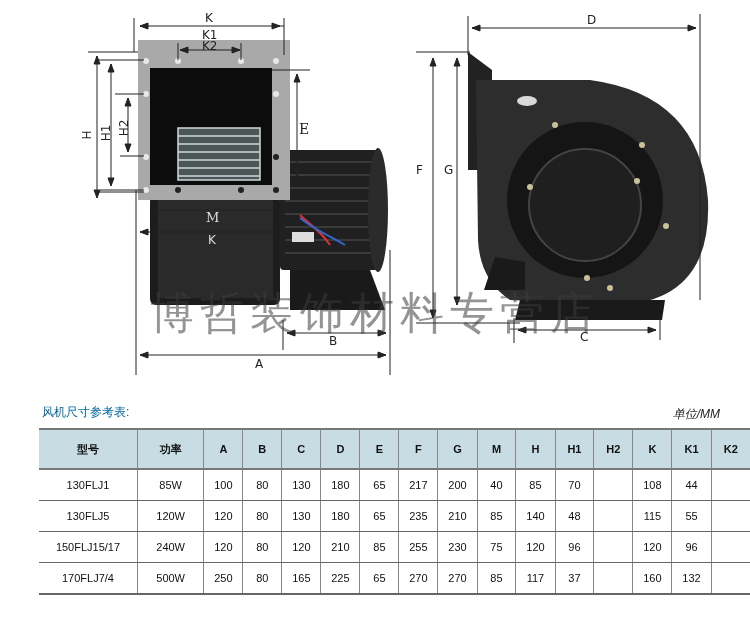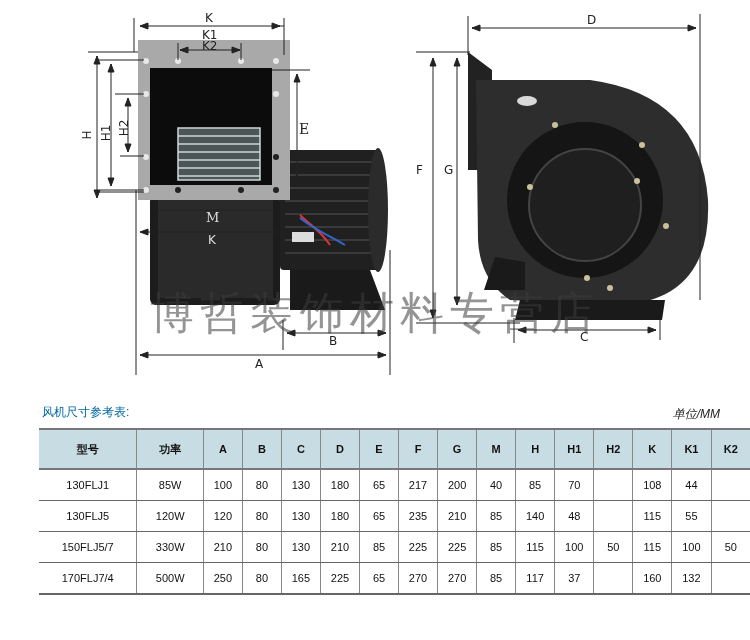--- a/index.html
+++ b/index.html
@@ -259,36 +259,36 @@
       <td>210</td>
       <td>85</td>
       <td>140</td>
       <td>48</td>
       <td></td>
       <td>115</td>
       <td>55</td>
       <td></td>
     </tr>
     <tr>
-      <td>150FLJ5/7</td>
-      <td>330W</td>
-      <td>210</td>
+      <td>150FLJ15/17</td>
+      <td>240W</td>
+      <td>120</td>
       <td>80</td>
-      <td>130</td>
+      <td>120</td>
       <td>210</td>
       <td>85</td>
-      <td>225</td>
-      <td>225</td>
-      <td>85</td>
-      <td>115</td>
-      <td>100</td>
-      <td>50</td>
-      <td>115</td>
-      <td>100</td>
-      <td>50</td>
+      <td>255</td>
+      <td>230</td>
+      <td>75</td>
+      <td>120</td>
+      <td>96</td>
+      <td></td>
+      <td>120</td>
+      <td>96</td>
+      <td></td>
     </tr>
     <tr>
       <td>170FLJ7/4</td>
       <td>500W</td>
       <td>250</td>
       <td>80</td>
       <td>165</td>
       <td>225</td>
       <td>65</td>
       <td>270</td>

